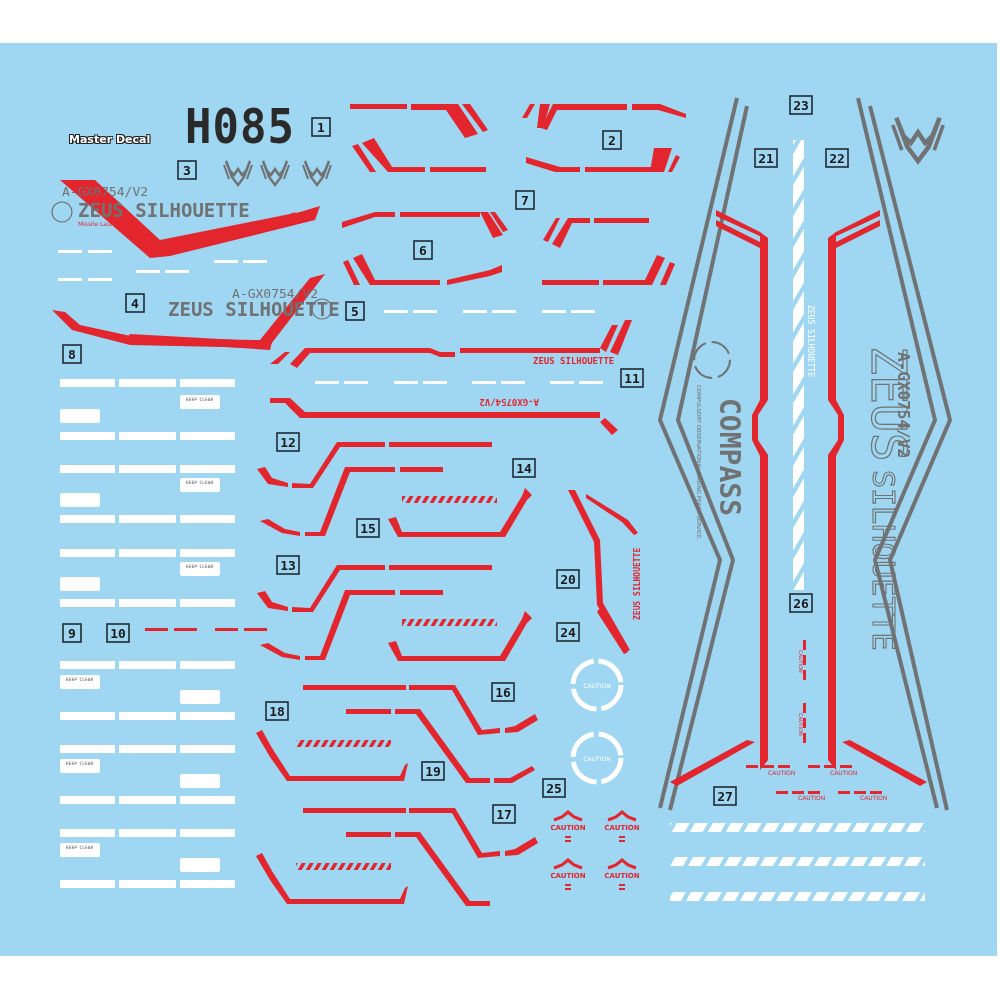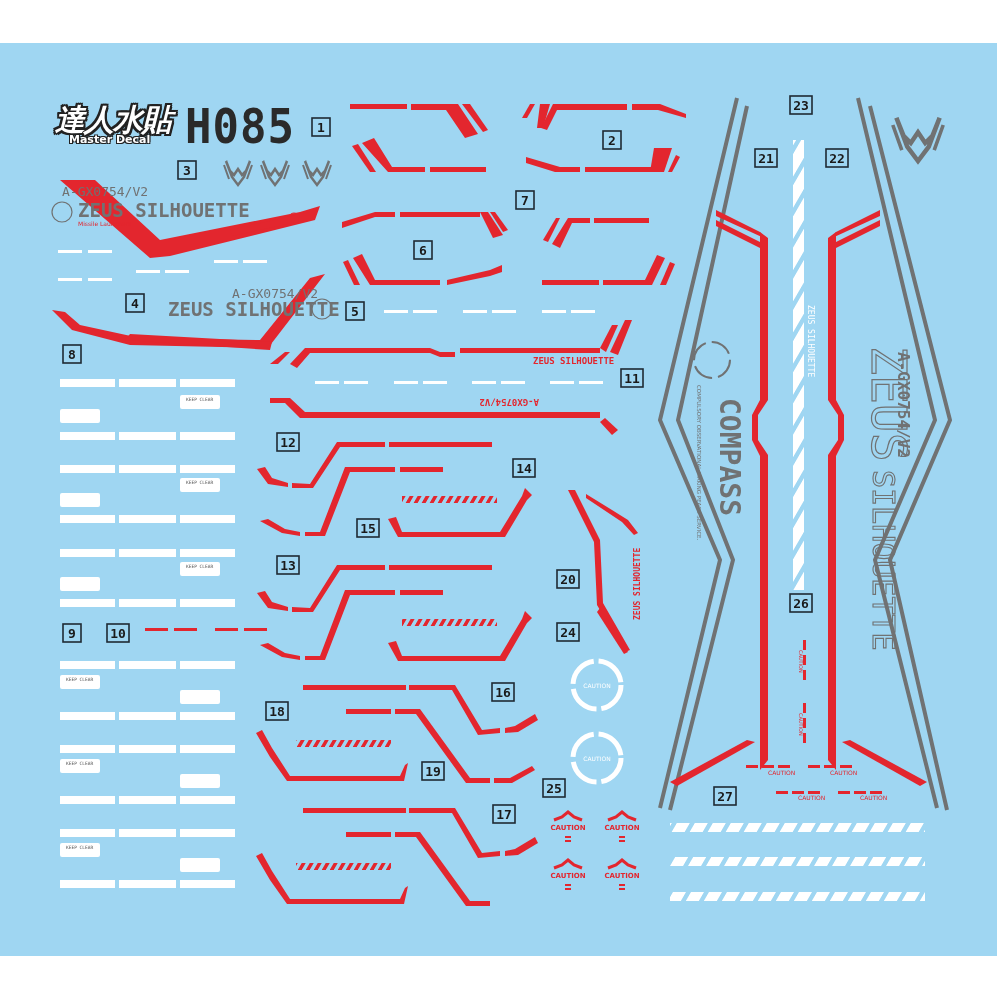--- a/index.html
+++ b/index.html
@@ -12,21 +12,20 @@
   .brand-en{position:absolute;left:14px;top:33px;font-family:"DejaVu Sans",sans-serif;font-weight:bold;font-size:11px;color:#fff;
     text-shadow:-1px -1px 0 #222,1px -1px 0 #222,-1px 1px 0 #222,1px 1px 0 #222;}
   .code{position:absolute;left:185px;top:98px;font-family:"DejaVu Sans Mono",monospace;font-weight:bold;font-size:44px;color:#2a2a2a;letter-spacing:1px;transform:scaleY(1.1);transform-origin:left top;}
 </style>
 </head>
 <body>
 
 <div class="sheet"></div>
 
 <div class="brand">
-  <div class="brand-cn">達人水貼</div>
   <div class="brand-en">Master Decal</div>
 </div>
 <div class="code">H085</div>
 
 <svg width="1000" height="1000" viewBox="0 0 1000 1000">
   <defs>
     <g id="wing">
       <path d="M-12,-14 L-6,2 L0,10 L6,2 L12,-14 L8,-4 L4,0 L0,-6 L-4,0 L-8,-4 Z" fill="none" stroke="#707273" stroke-width="2.5"></path>
       <path d="M-14,-10 L-9,4 M14,-10 L9,4" stroke="#707273" stroke-width="2" fill="none"></path>
     </g>

